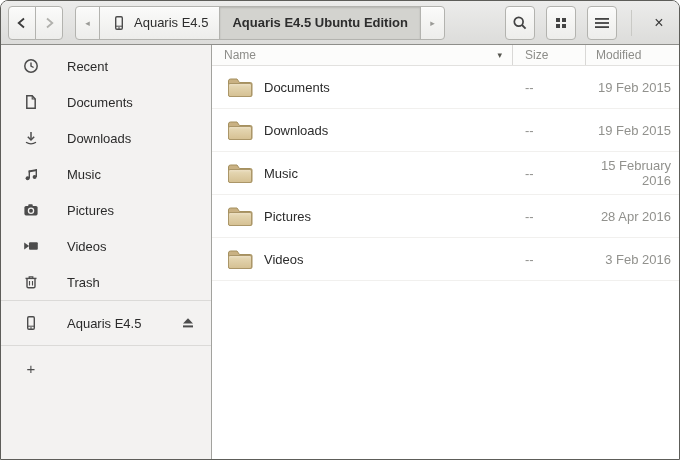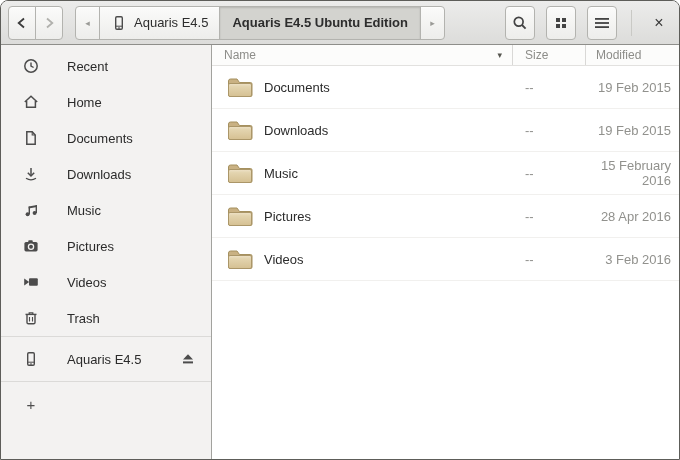--- a/index.html
+++ b/index.html
@@ -157,29 +157,20 @@
           <svg width="16" height="16" viewBox="0 0 16 16">
               <circle cx="8" cy="8" r="6.2" fill="none" stroke="#4c4c4c" stroke-width="1.5"></circle>
               <polyline points="8,4.5 8,8 10.6,9.5" fill="none" stroke="#4c4c4c" stroke-width="1.4"></polyline>
             </svg>
         </span>
         <span class="side-label">Recent</span>
       </div>
       <div class="side-item">
         <span class="icon">
           <svg width="16" height="16" viewBox="0 0 16 16" fill="none" stroke="#4c4c4c" stroke-width="1.5">
-              <path d="M1.8 8 L8 2.3 L14.2 8"></path>
-              <path d="M3.6 7 V13.3 H12.4 V7"></path>
-            </svg>
-        </span>
-        <span class="side-label">Home</span>
-      </div>
-      <div class="side-item">
-        <span class="icon">
-          <svg width="16" height="16" viewBox="0 0 16 16" fill="none" stroke="#4c4c4c" stroke-width="1.5">
               <path d="M3.8 1.8 h5.4 l3 3.2 v9.2 h-8.4 z"></path>
               <path d="M9.2 1.8 v3.2 h3" stroke-width="1.1"></path>
             </svg>
         </span>
         <span class="side-label">Documents</span>
       </div>
       <div class="side-item">
         <span class="icon">
           <svg width="16" height="16" viewBox="0 0 16 16" fill="none" stroke="#4c4c4c" stroke-width="1.5">
               <line x1="8" y1="2" x2="8" y2="9.5"></line>

